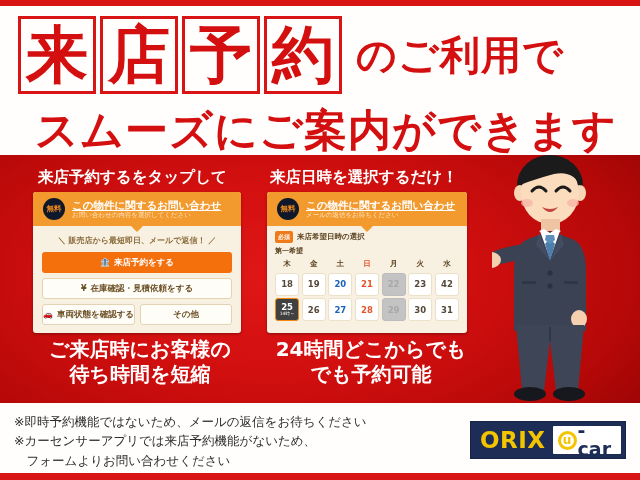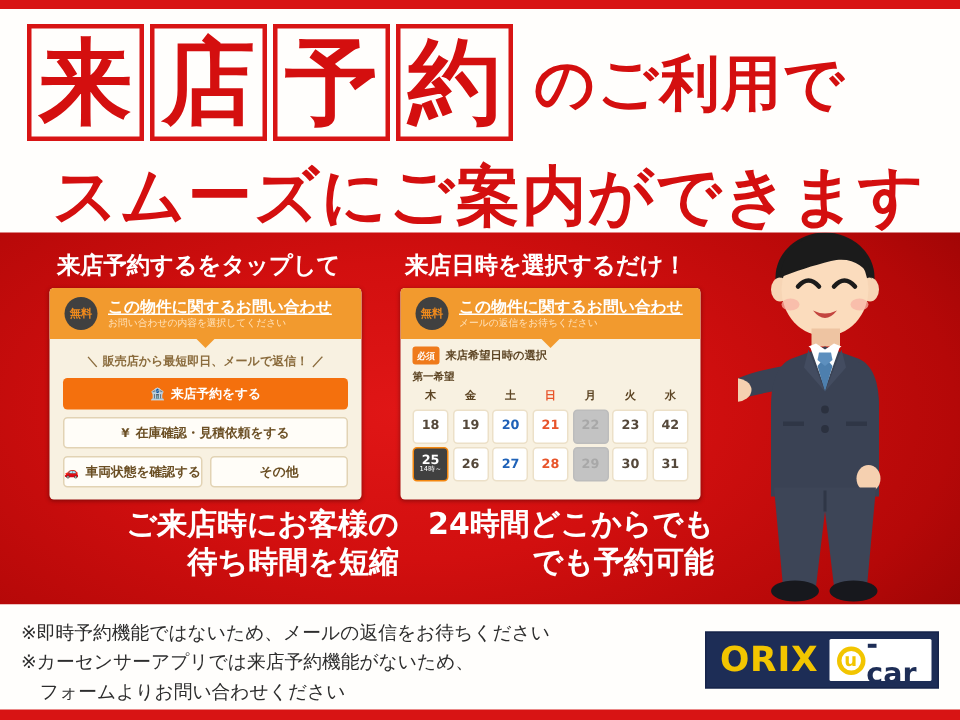--- a/index.html
+++ b/index.html
@@ -60,21 +60,21 @@
   .mock-head{
     position:relative;height:34px;background:#f29a2e;
     display:flex;align-items:center;padding:0 6px;box-sizing:border-box;
   }
   .mock-head:after{
     content:"";position:absolute;left:50%;bottom:-6px;margin-left:-6px;
     border-left:6px solid transparent;border-right:6px solid transparent;
     border-top:6px solid #f29a2e;
   }
   .badge-free{
-    width:22px;height:22px;border-radius:50%;background:#404040;flex:none;
+    width:22px;height:22px;border-radius:50%;background:#0f172a;flex:none;
     display:flex;align-items:center;justify-content:center;
     color:#f08a1c;font-size:7.5px;font-weight:bold;
     font-family:"DejaVu Sans",sans-serif;margin-left:4px;
   }
   .head-txt{margin-left:7px;line-height:1.15;}
   .head-t1{color:#ffffff;font-size:10.5px;font-weight:bold;font-family:"DejaVu Sans",sans-serif;white-space:nowrap;text-decoration:underline;}
   .head-t2{color:#ffe3bc;font-size:6.5px;font-family:"DejaVu Sans",sans-serif;white-space:nowrap;margin-top:1px;}
 
   .mock-note{
     text-align:center;color:#8a6b3c;font-size:8px;font-weight:bold;
@@ -117,21 +117,21 @@
   }
   .cell.sat{color:#1f62b8;}
   .cell.sun{color:#e8542a;}
   .cell.off{background:#c3c3c3;border-color:#bcbcbc;color:#a8a8a8;}
   .cell.sel{background:#404040;border-color:#f4870f;color:#ffffff;}
   .cell .sub{font-size:4.5px;font-weight:normal;margin-top:0px;line-height:1;}
 
   
   .big-cap{
     position:absolute;color:#ffffff;font-size:20px;font-weight:bold;
-    font-family:"DejaVu Sans",sans-serif;text-align:right;line-height:1.25;
+    font-family:"DejaVu Sans",sans-serif;text-align:center;line-height:1.25;
     white-space:nowrap;
   }
   .big-left{left:14px;top:182px;width:252px;}
   .big-right{left:266px;top:182px;width:210px;}
 
   
   .person{position:absolute;left:492px;top:0px;width:148px;height:248px;}
 
   
   .footer{position:absolute;left:0;top:403px;width:640px;height:70px;background:#fffefc;}

